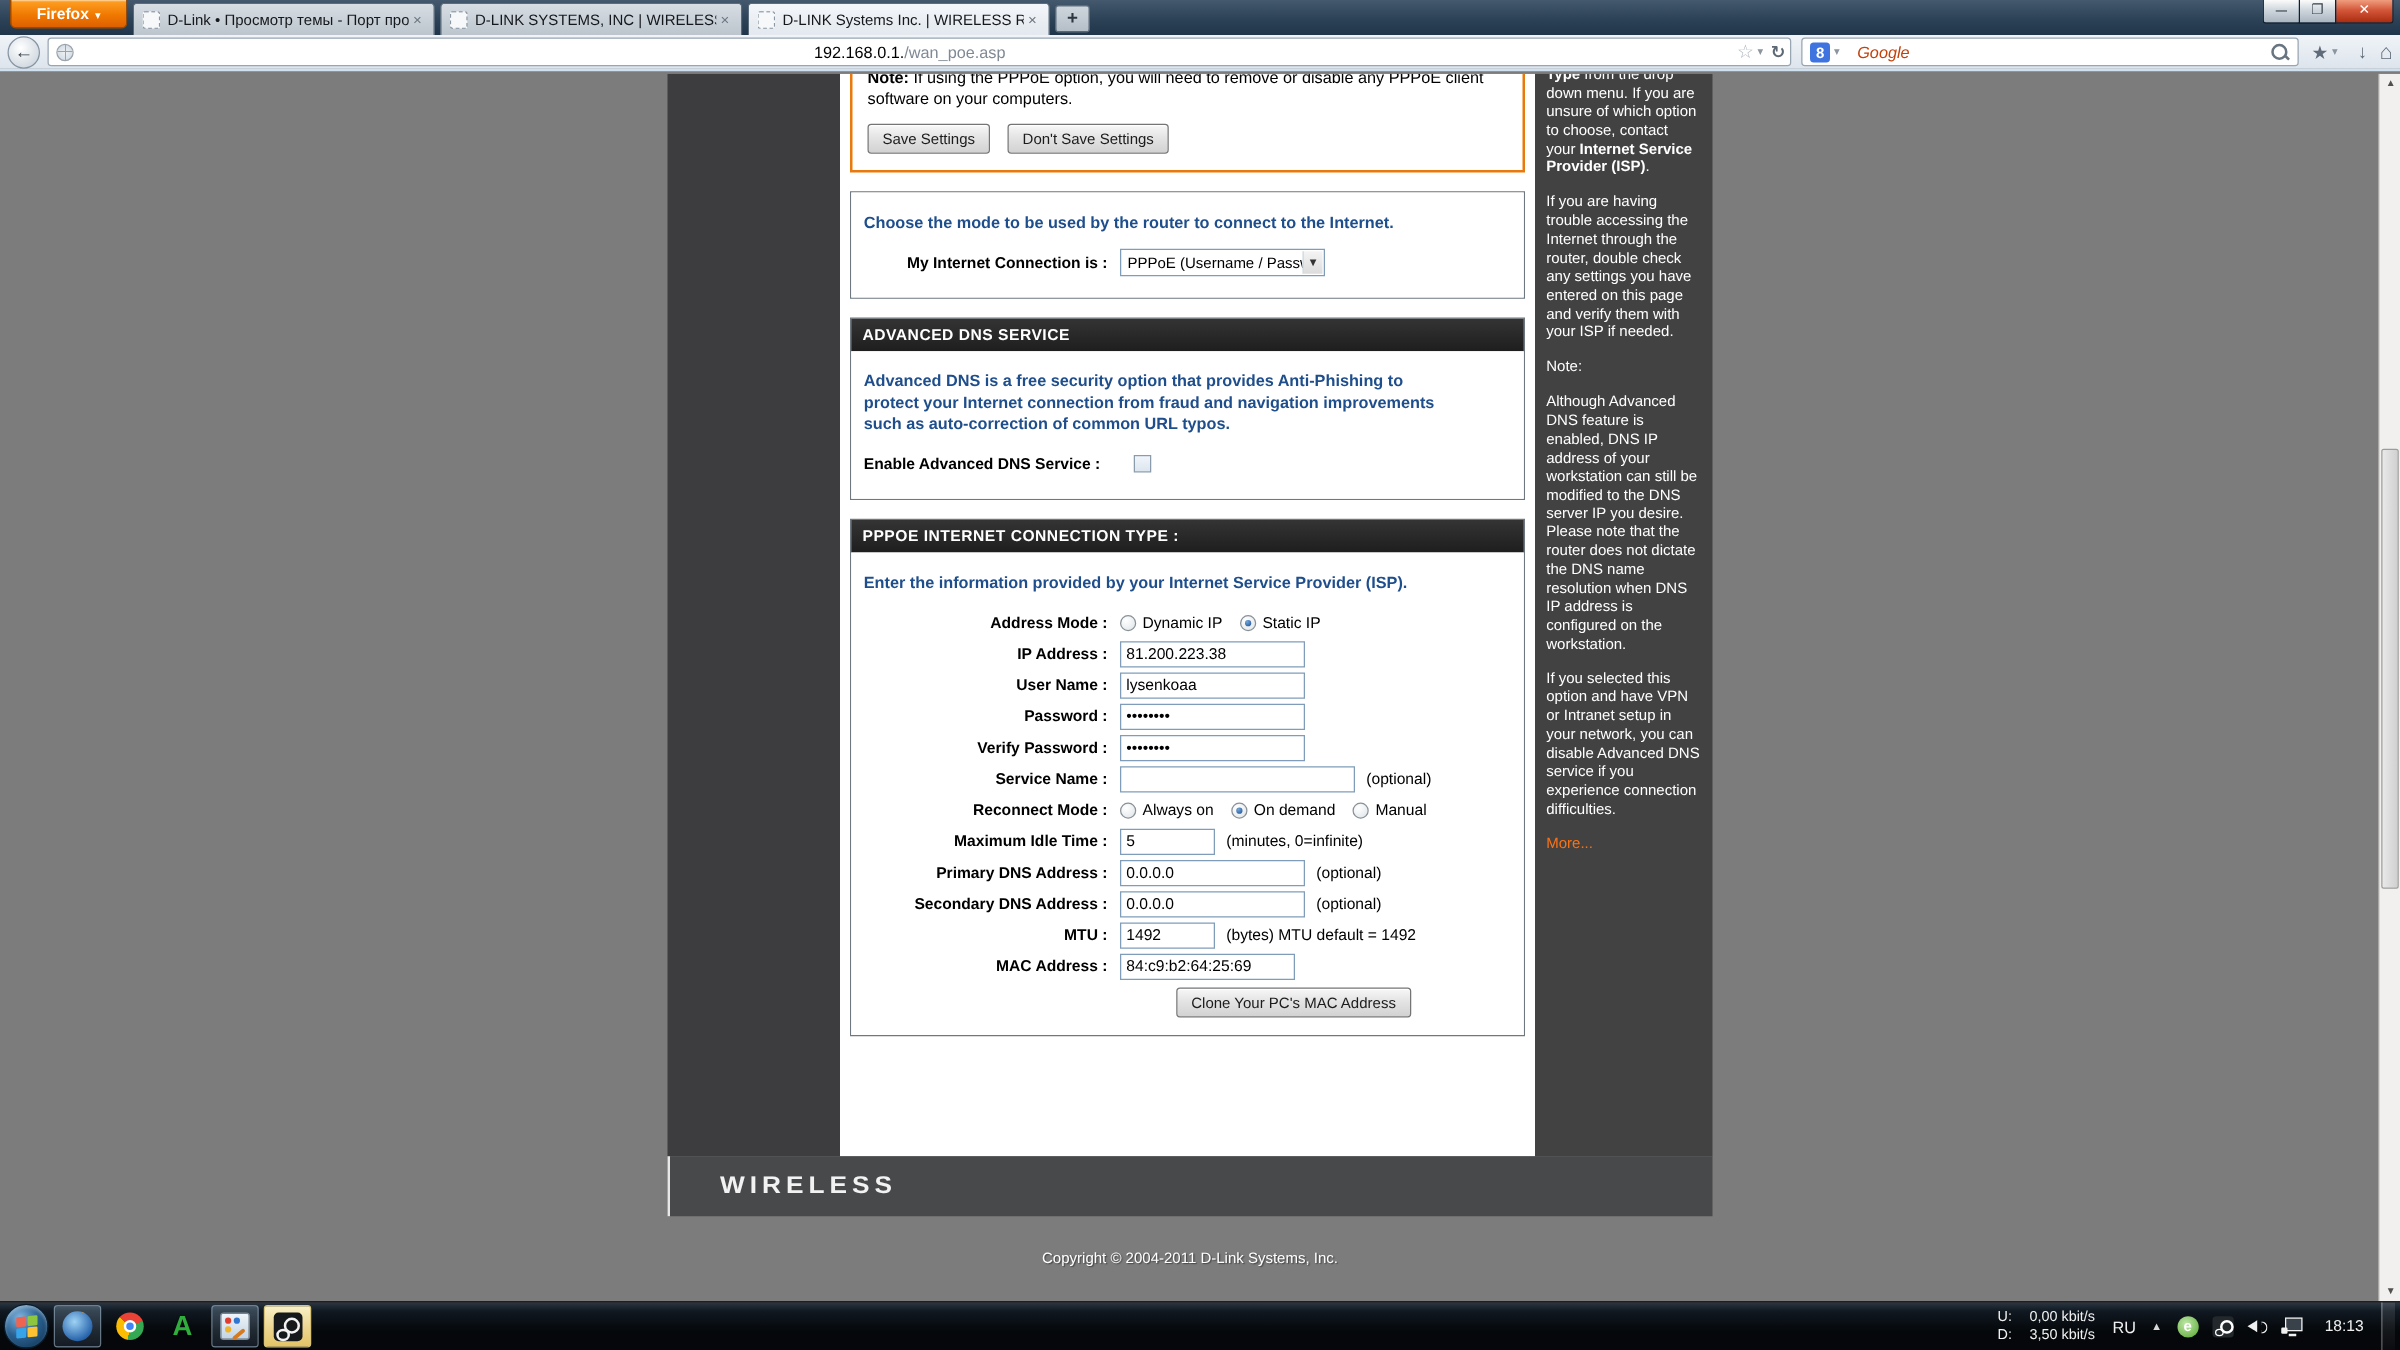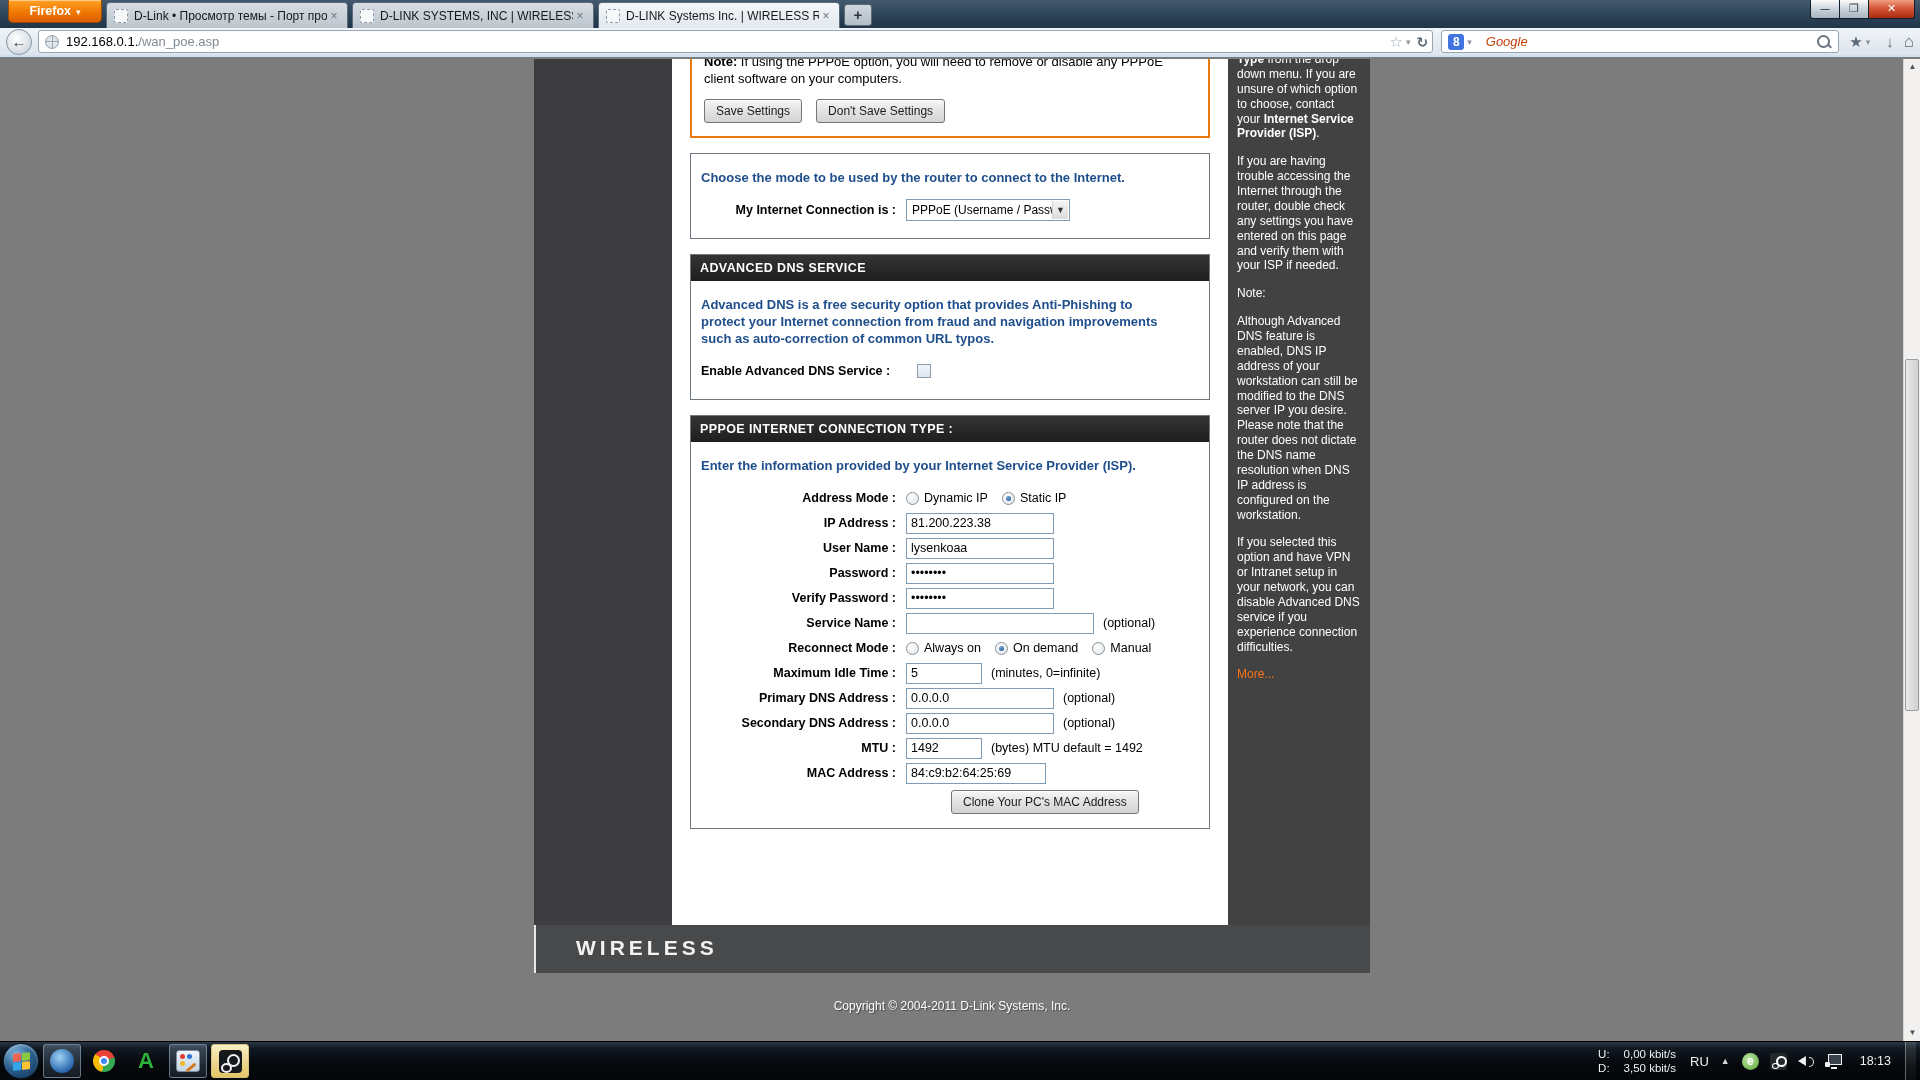--- a/index.html
+++ b/index.html
@@ -44,21 +44,21 @@
   
   .navbar { position:absolute; left:0; top:28px; width:1920px; height:29px;
     background:linear-gradient(180deg,#f0f4f8,#dde4ec); border-bottom:2px solid #cfe0f0;
     display:flex; align-items:center; padding:0 6px; }
   .back-btn { width:26px; height:26px; border-radius:50%; border:1px solid #8694a2;
     background:radial-gradient(circle at 40% 35%,#ffffff,#d5dce3 70%,#c2cbd4);
     color:#35404b; font-weight:bold; display:flex; align-items:center; justify-content:center;
     font-size:15px; flex:none; }
   .back-btn::before { content:"←"; }
   .urlbar { flex:1; height:23px; margin-left:6px; background:#fff; border:1px solid #98a5b2;
-    border-radius:3px; display:flex; align-items:center; padding:0 4px 0 6px; }
+    border-radius:3px; display:flex; align-items:center; padding:0 4px 0 6px;text-align:center; }
   .globe-icon { width:14px; height:14px; border-radius:50%; border:1px solid #9aa4ae; flex:none;
     background:
       linear-gradient(90deg,transparent 6px,#9aa4ae 6px,#9aa4ae 7px,transparent 7px),
       linear-gradient(0deg,transparent 6px,#9aa4ae 6px,#9aa4ae 7px,transparent 7px),
       radial-gradient(circle,#eef2f6 0%,#cdd6de 100%); }
   .url-text { flex:1; margin-left:7px; font-size:13px; white-space:nowrap; overflow:hidden; }
   .url-domain { color:#000; }
   .url-path { color:#808a94; }
   .urlbar-icons { display:flex; align-items:center; flex:none; }
   .star-outline { color:#aab3bd; font-size:15px; line-height:14px; }
@@ -84,21 +84,21 @@
   .dl-arrow { font-size:15px; font-weight:bold; }
   .dl-arrow::before { content:"↓"; }
   .home-glyph { font-size:17px; }
   .home-glyph::before { content:"⌂"; }
 
   
   .viewport { position:absolute; left:0; top:59px; width:1920px; height:982px;
     background:#7c7c7c; overflow:hidden; }
   .router-sidebar { position:absolute; left:534px; top:0; width:138px; height:866px; background:#3d3d3f; }
   .content-col { position:absolute; left:672px; top:0; width:556px; height:866px; background:#ffffff;
-    padding:0 18px; overflow:hidden; }
+    padding:0 8px; overflow:hidden; }
   .help-col { position:absolute; left:1228px; top:0; width:142px; height:866px; background:#424243;
     color:#fff; font-size:12px; line-height:1.24; padding:0 9px; overflow:hidden; }
   .help-col p { margin-bottom:13px; }
   .help-col .hb { font-weight:bold; }
   .more-link { color:#f97316; font-weight:normal; font-size:12px; }
 
   
   .notice-box { margin-top:-14px; border:2px solid #e87a0d; padding:6px 12px 13px 12px; }
   .note-text { font-size:13px; color:#000; line-height:17px; }
   .note-text b { font-weight:bold; }

